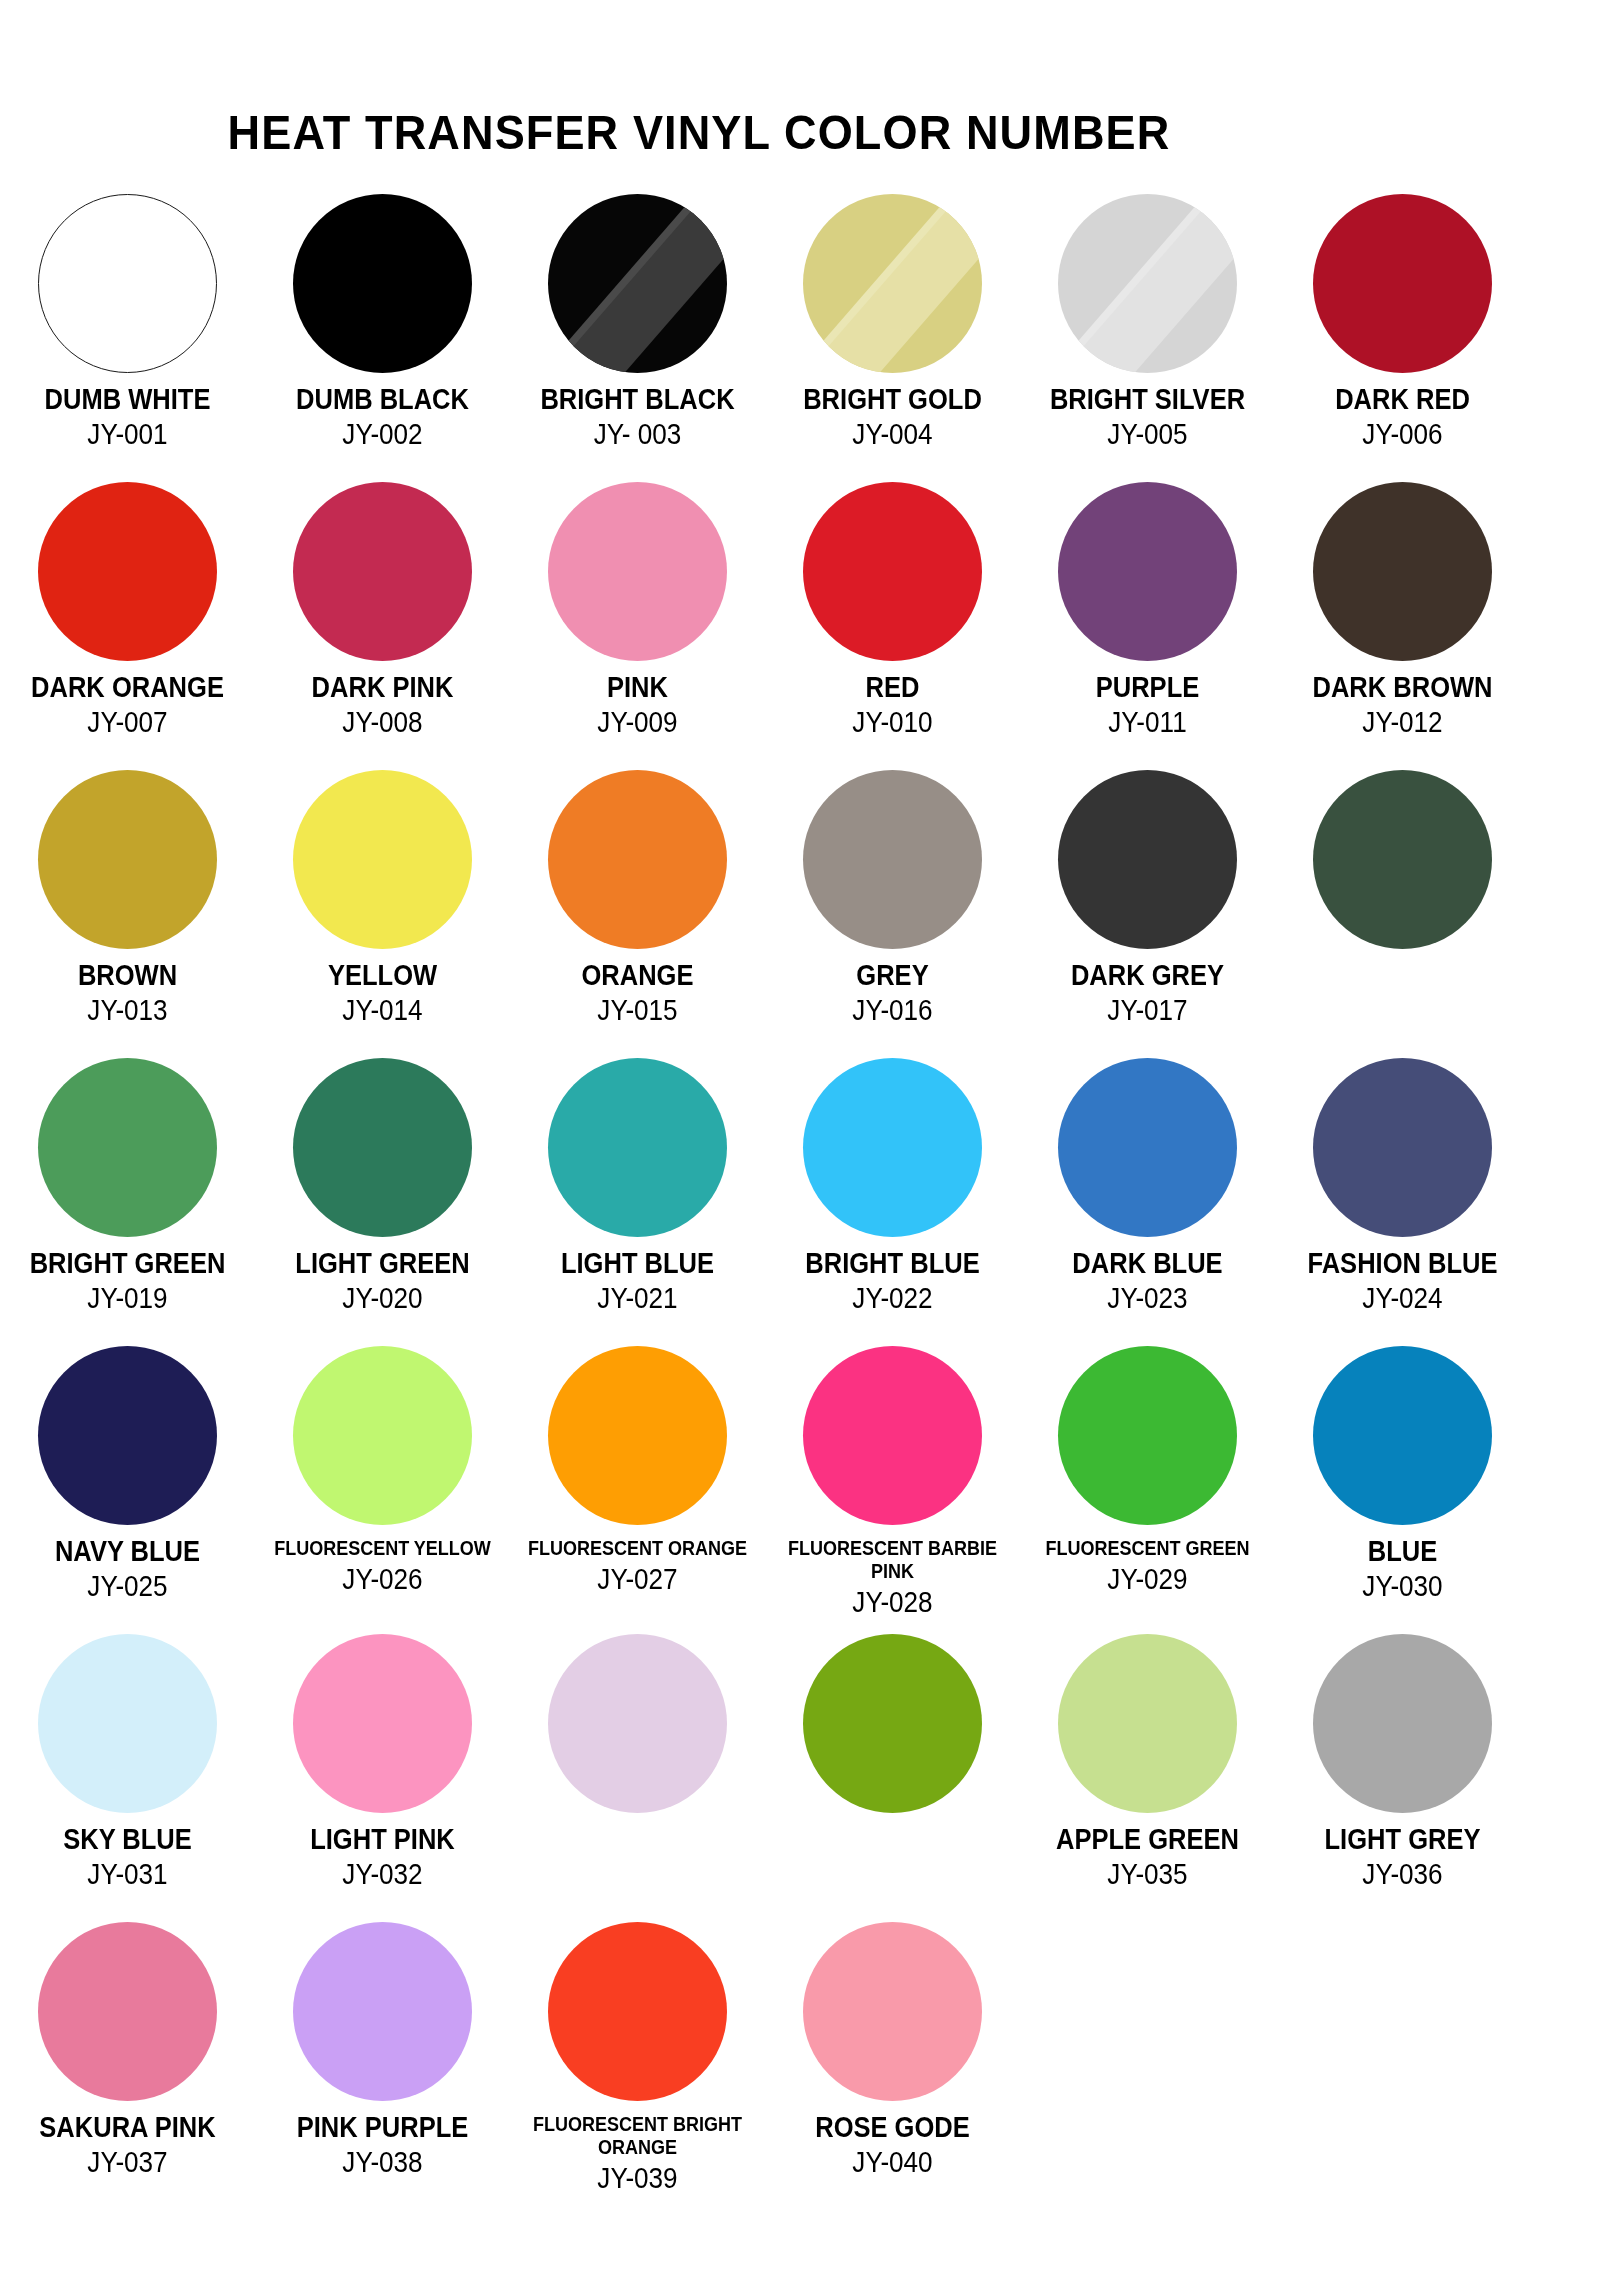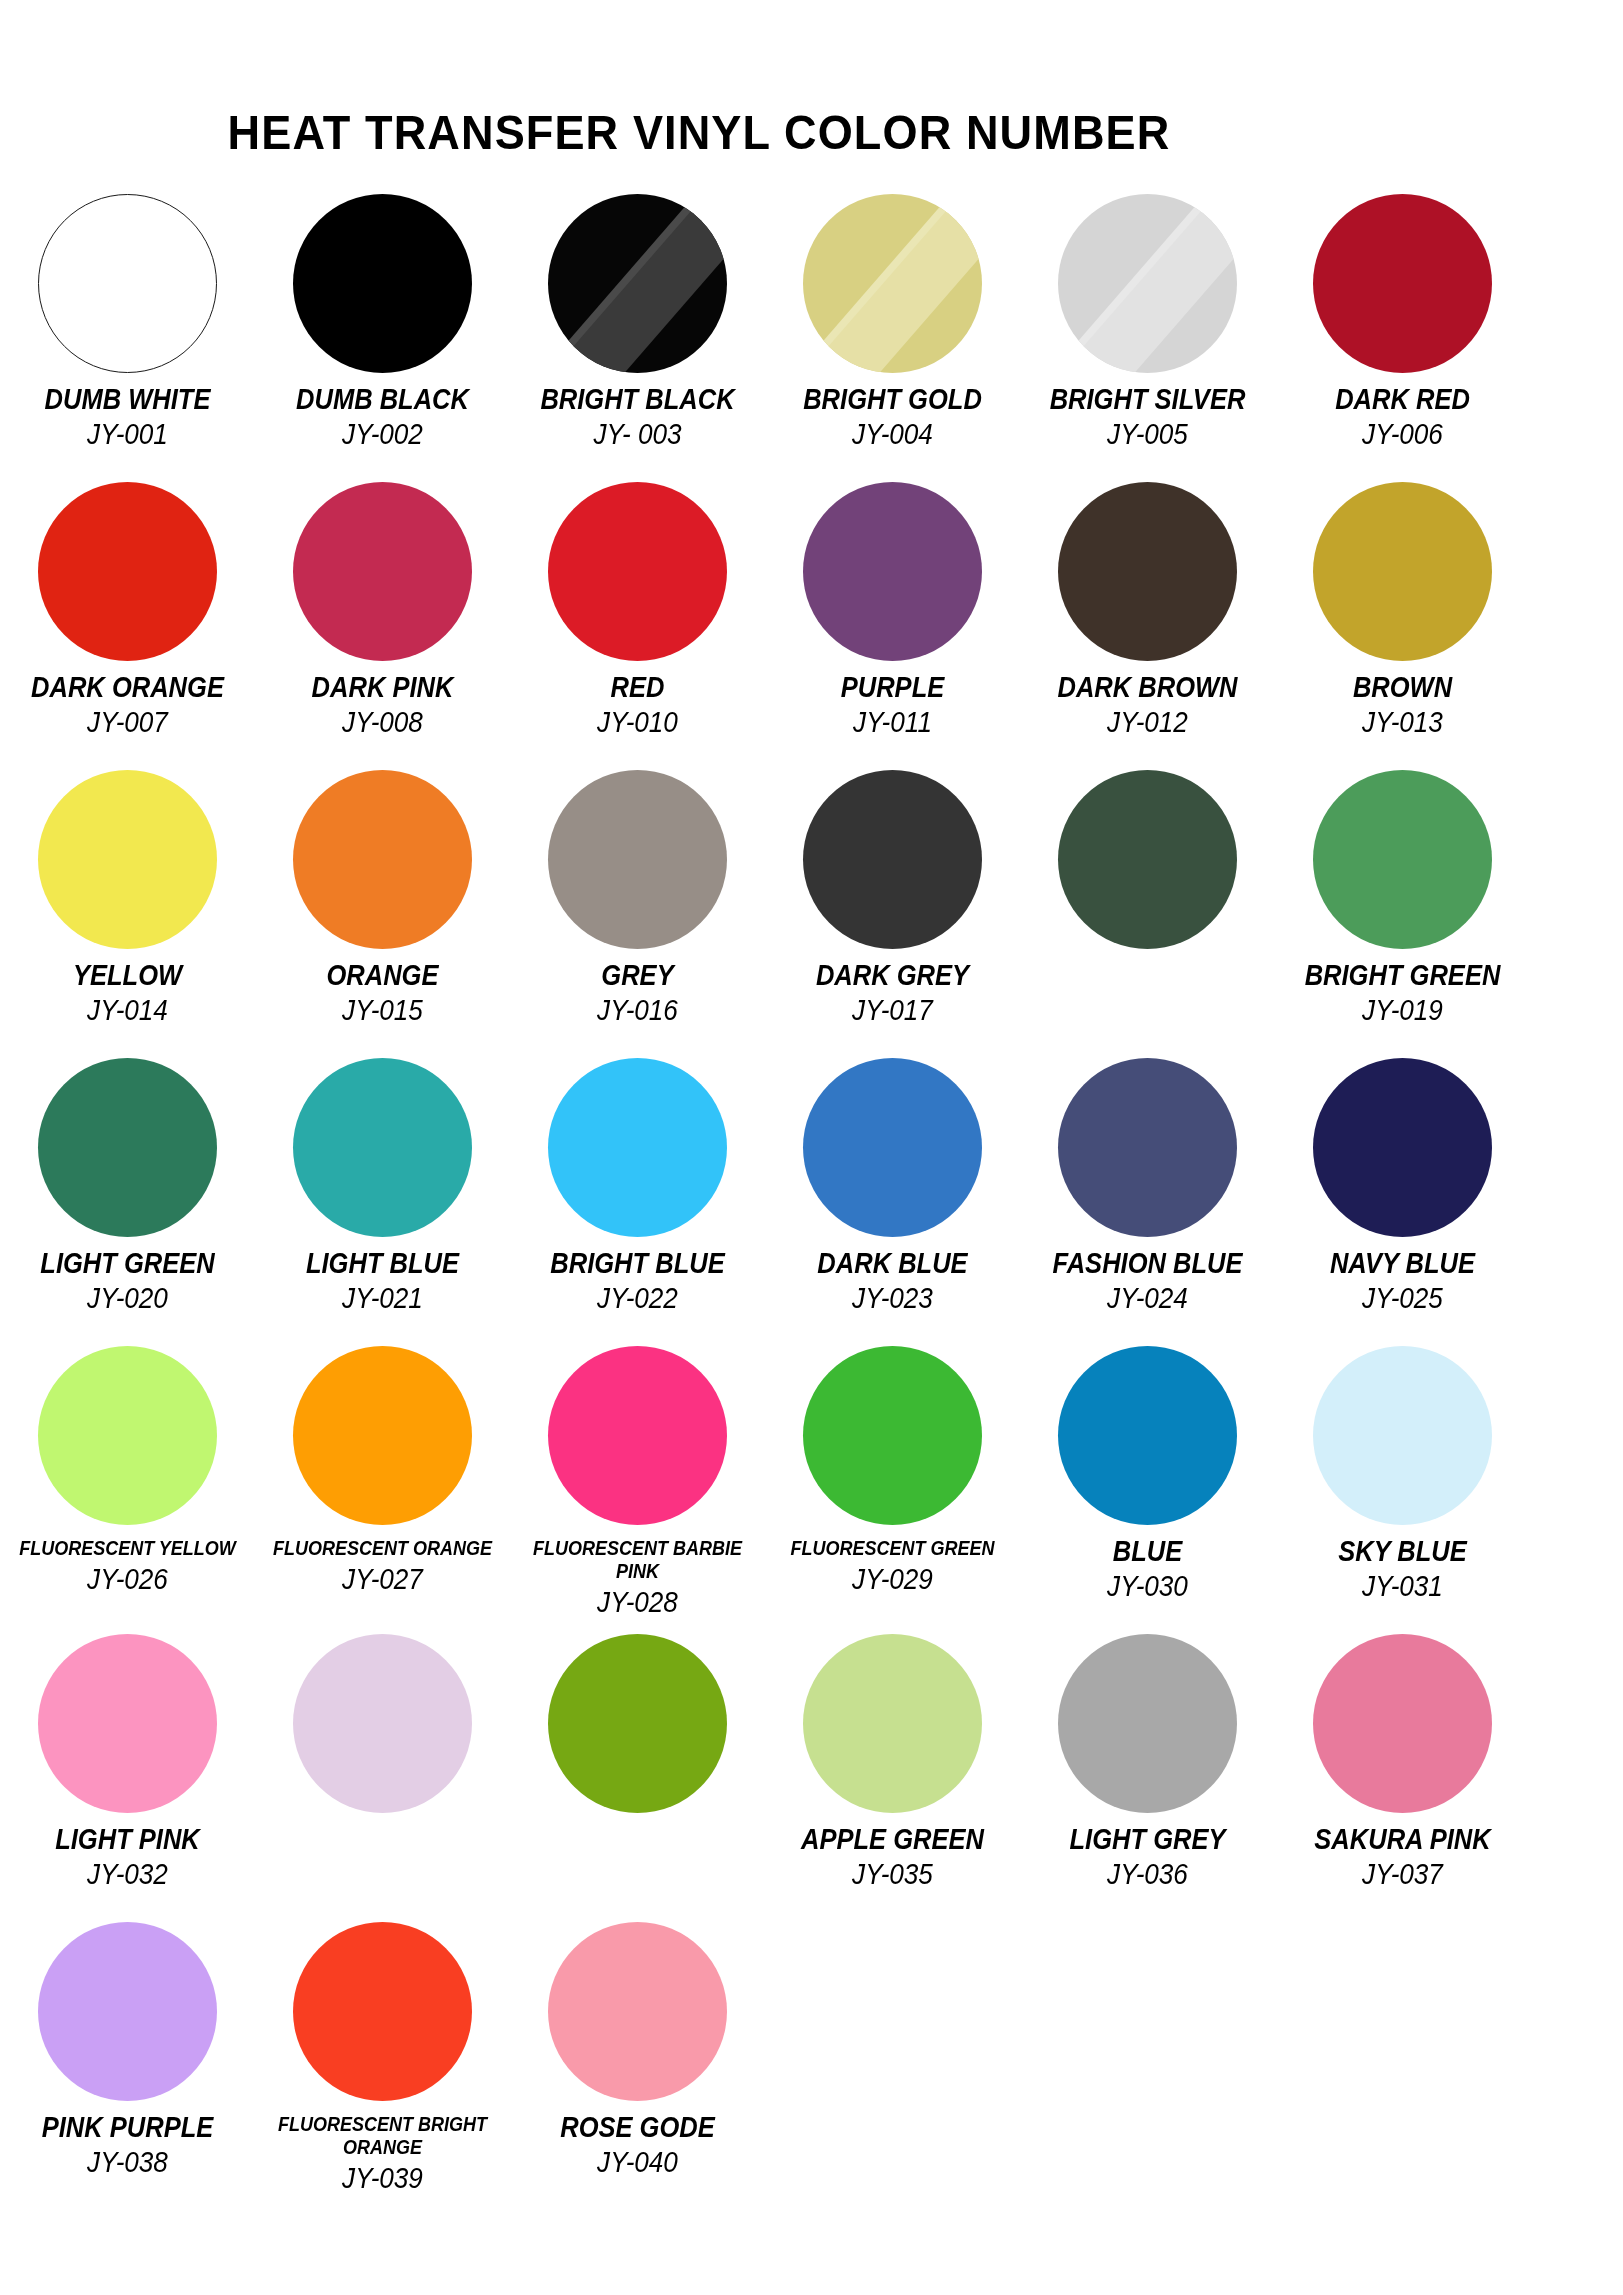--- a/index.html
+++ b/index.html
@@ -37,21 +37,20 @@
   }
 
   .grid {
     margin: 0 auto;
     padding-top: 37px;
     width: 1530px;
     display: grid;
     grid-template-columns: repeat(6, 1fr);
     grid-auto-rows: 288px;
     box-sizing: border-box;
-    font-style: italic;
   }
 
   .swatch-cell {
     position: relative;
     display: flex;
     flex-direction: column;
     align-items: center;
   }
 
   .disc-wrap {
@@ -207,20 +206,29 @@
         <div class="disc-wrap">
           <div class="disc" style="background: rgb(195, 42, 81);"></div>
         </div>
         <div class="labels">
           <div class="name">DARK PINK</div>
           <div class="code">JY-008</div>
         </div>
       </div>
       <div class="swatch-cell">
         <div class="disc-wrap">
+          <div class="disc" style="background: rgb(240, 143, 177);"></div>
+        </div>
+        <div class="labels">
+          <div class="name">PINK</div>
+          <div class="code">JY-009</div>
+        </div>
+      </div>
+      <div class="swatch-cell">
+        <div class="disc-wrap">
           <div class="disc" style="background: rgb(220, 27, 38);"></div>
         </div>
         <div class="labels">
           <div class="name">RED</div>
           <div class="code">JY-010</div>
         </div>
       </div>
       <div class="swatch-cell">
         <div class="disc-wrap">
           <div class="disc" style="background: rgb(114, 66, 121);"></div>

